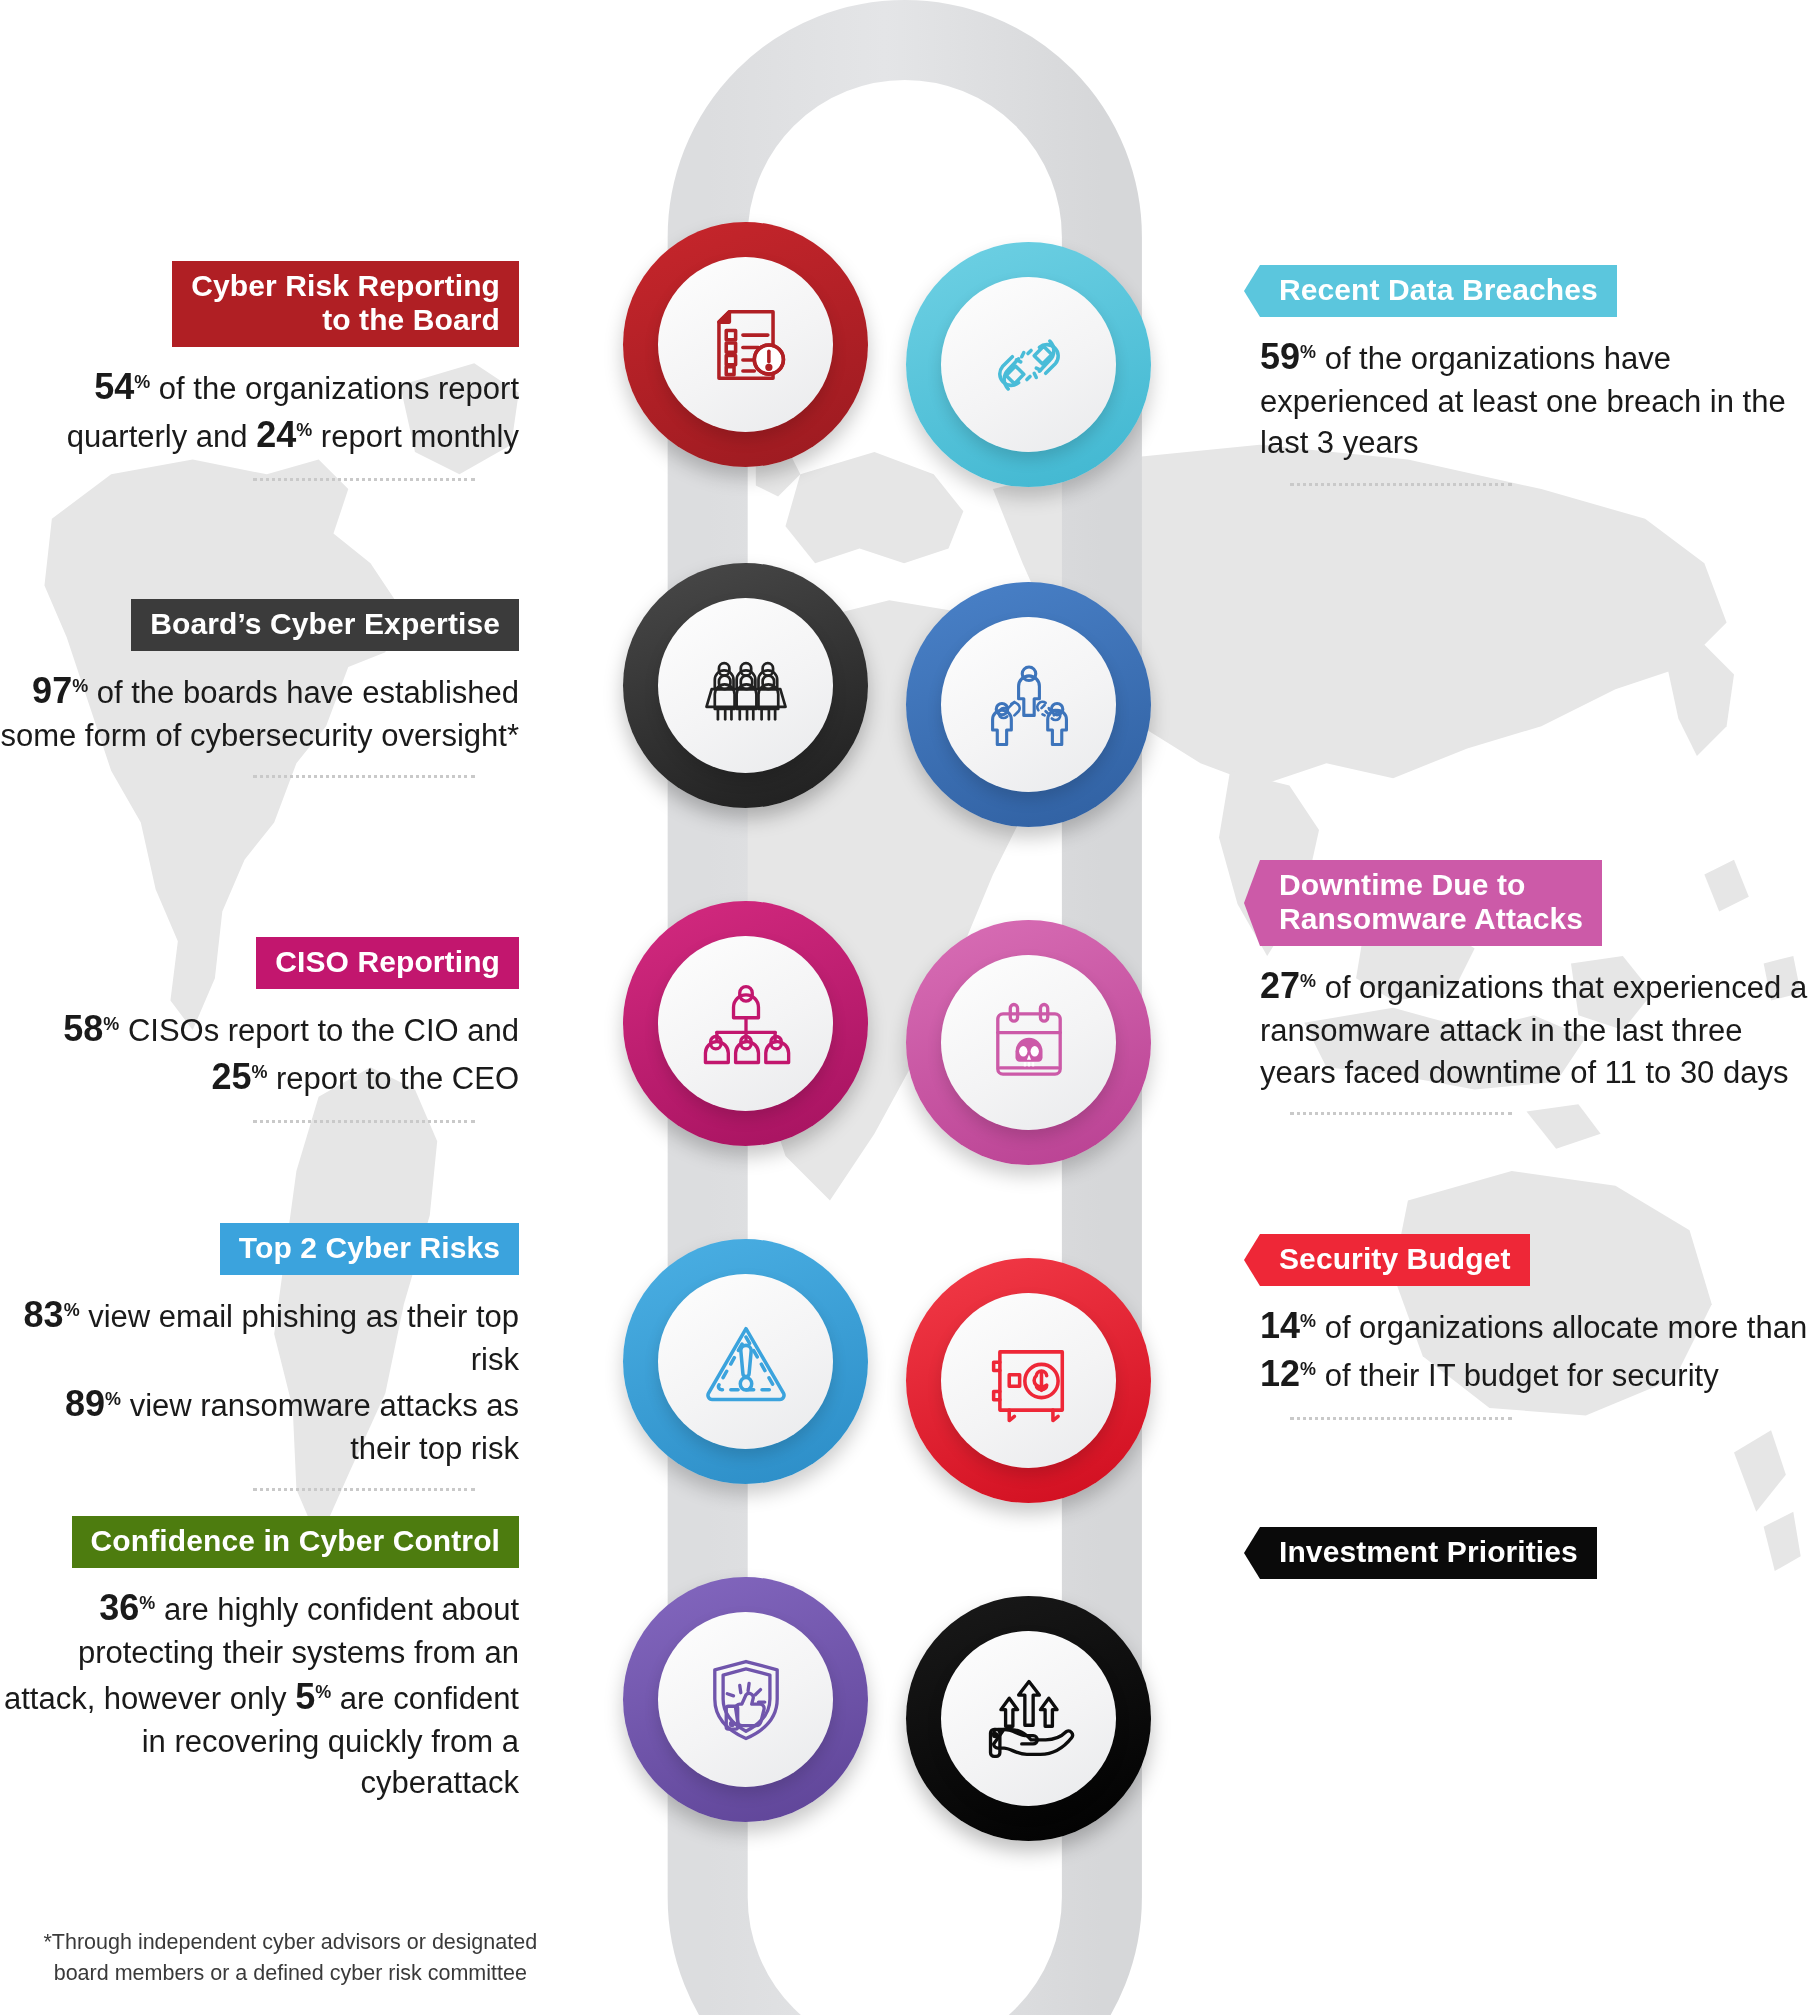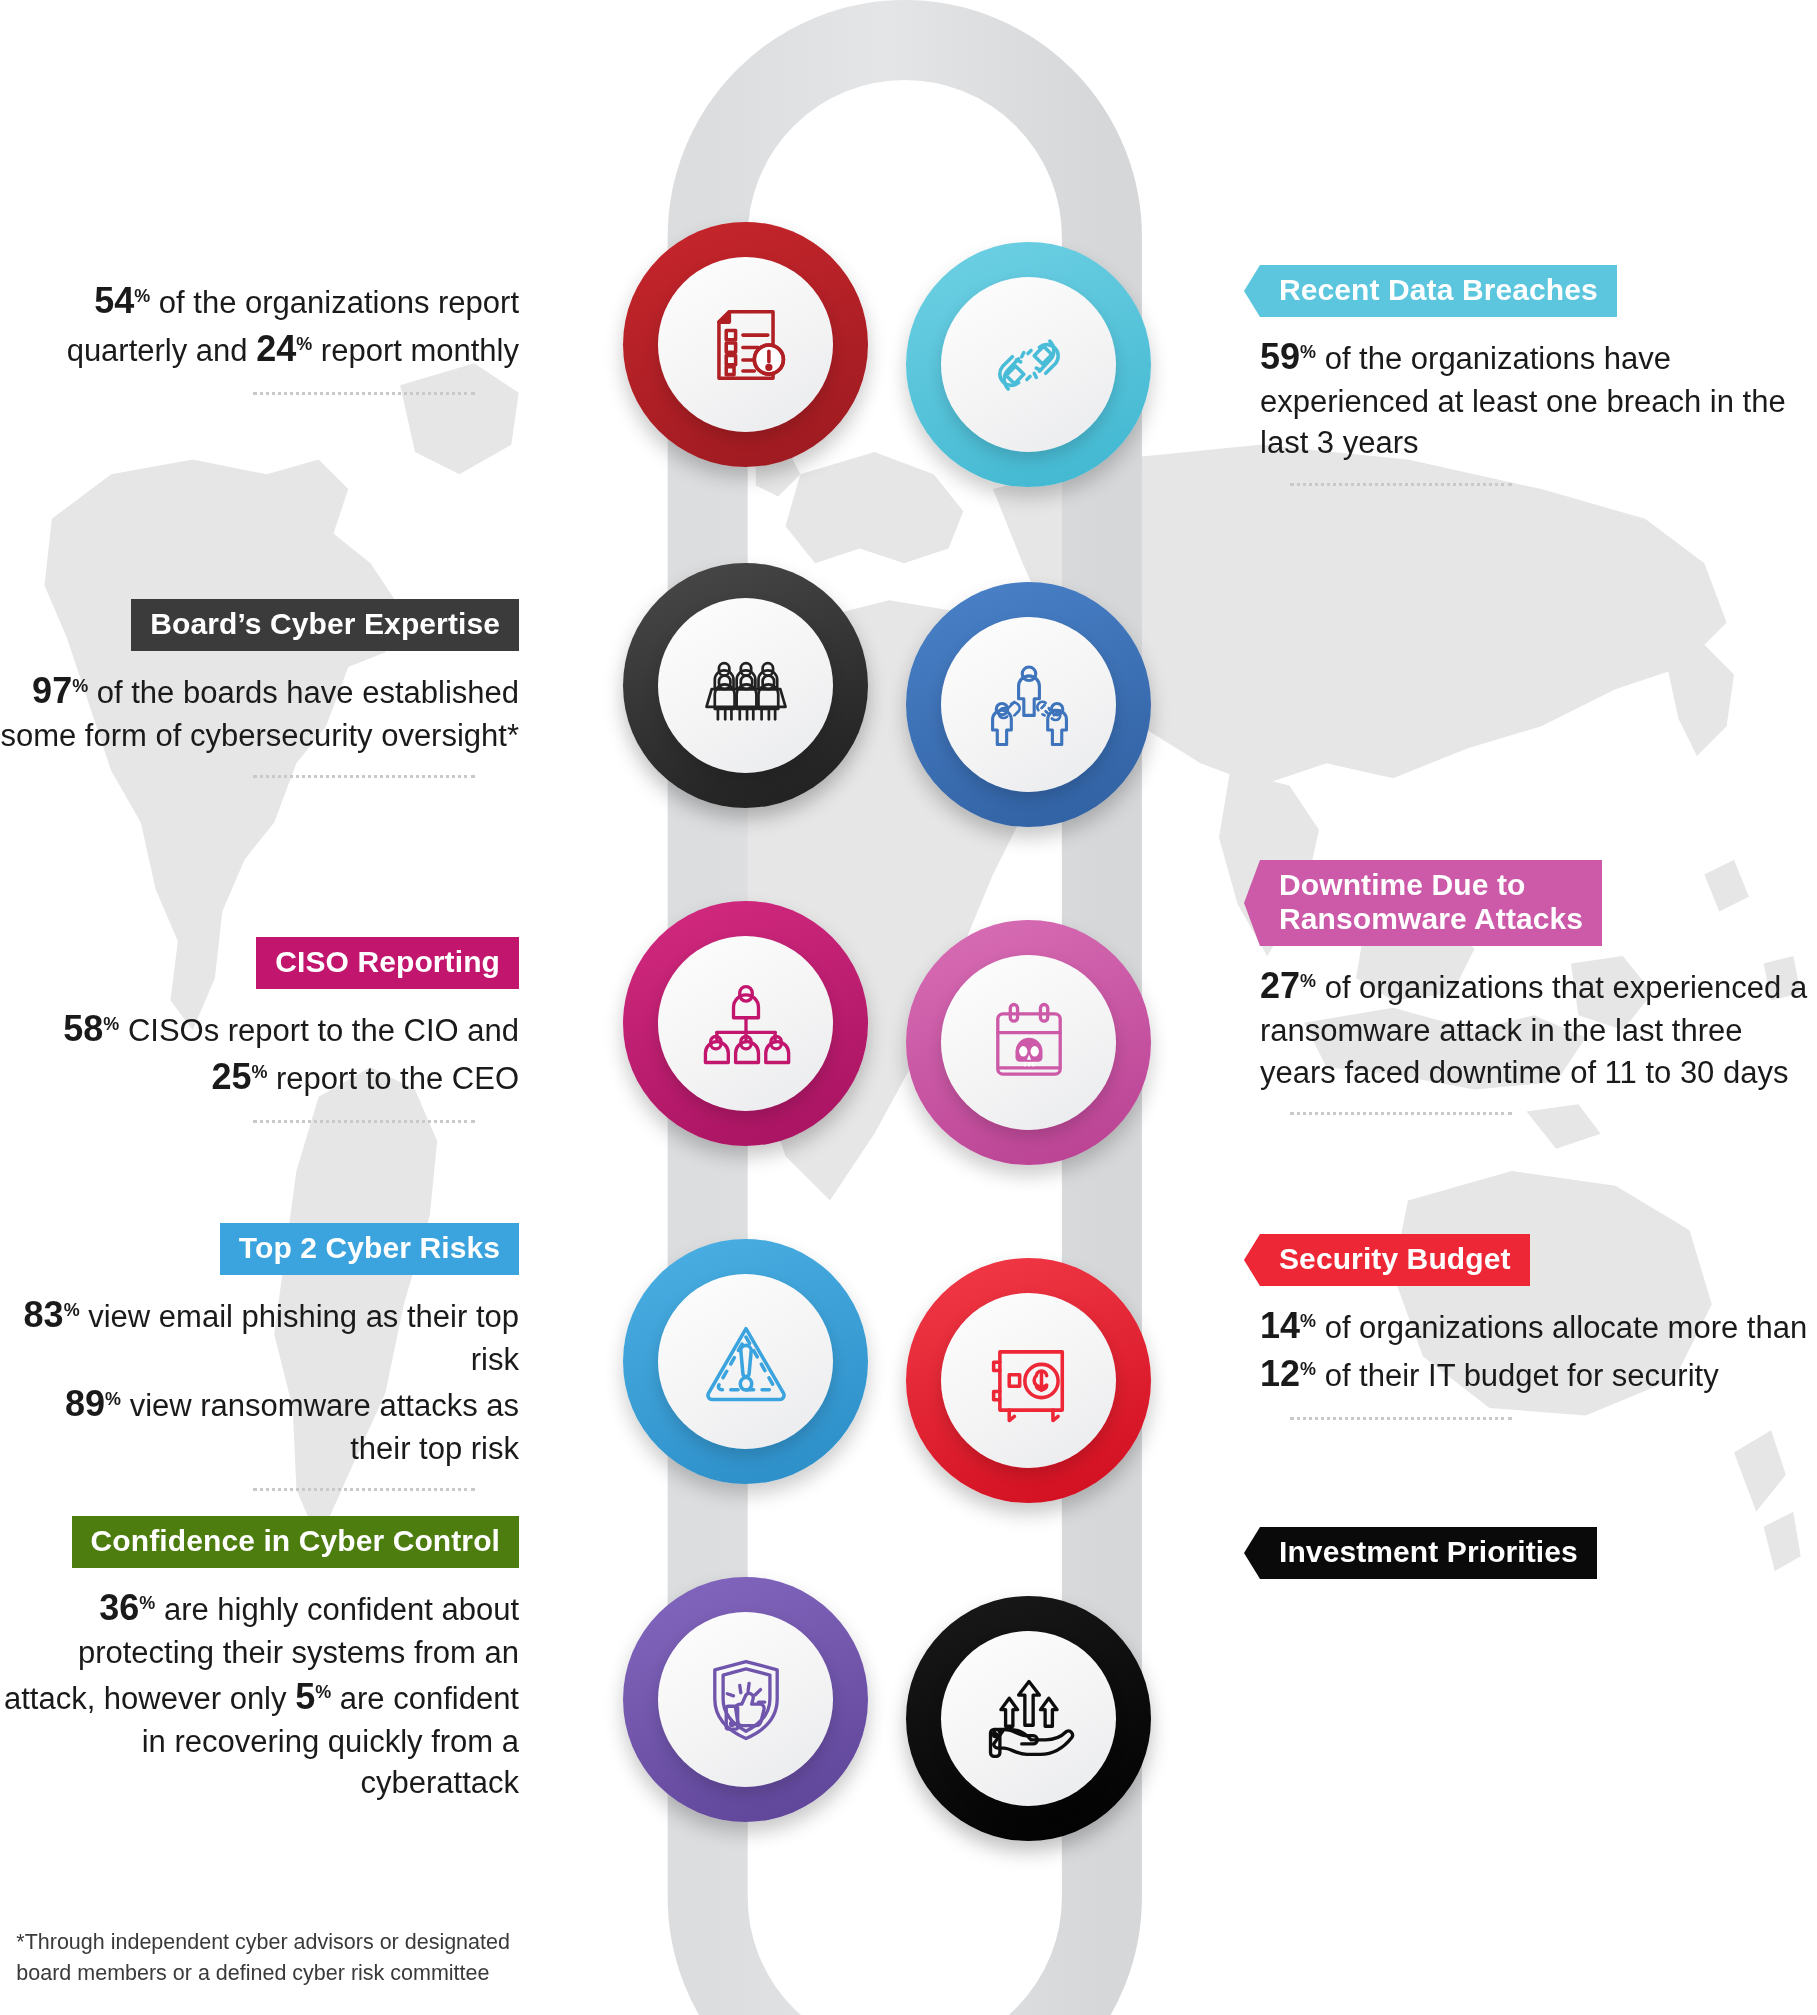--- a/index.html
+++ b/index.html
@@ -90,21 +90,21 @@
   .dotline {
     margin-top:19px; height:0;
     border-top:3px dotted #c9c9c9;
   }
   .panel.left .dotline { width:222px; margin-left:auto; margin-right:44px; }
   .panel.right .dotline{ width:222px; margin-left:30px; }
 
   .footnote{
     position:absolute; z-index:4;
     left:16.3px; top:1927px; width:548px;
-    font-size:21.5px; line-height:1.42; color:#3a3a3a;
+    font-size:21.5px; line-height:1.42; color:#3a3a3a;text-align:center;
   }
 </style>
 </head>
 <body>
 
 <div id="root">
 
   <div class="map-layer">
     <svg viewBox="0 0 2452 2719" preserveAspectRatio="none" aria-hidden="true">
       <g fill="#e6e6e6">
@@ -383,20 +383,22 @@
           <path d="M16 64 a4 4 0 0 1 4 -4 h6 c9 0 14 6 22 6 h6 a4 4 0 0 1 0 8 h-11"></path>
           <path d="M26 60 c10 0 17 0 26 10 h14 c9 0 16 -4 20 -8 a4 4 0 0 1 5 6 c-8 10 -18 16 -30 16 H48 c-10 0 -16 -6 -22 -6 h-6 a4 4 0 0 1 -4 -4 z"></path>
           <rect x="13" y="60" width="9" height="26" rx="3.5"></rect>
           <circle cx="17.5" cy="65.5" r="1.5" fill="#0d0d0d"></circle>
         </svg>
       </div>
     </div>
   </div>
 
   <div class="panel left" style="left:0px; top:261px; width:519px;">
+    <span class="tag notch-right" style="background-color: rgb(176, 31, 36); --tagcolor: #b01f24; --half: 43px;">Cyber Risk Reporting
+to the Board</span>
     <div class="body-text"><b>54</b><sup>%</sup> of the organizations report quarterly and <b>24</b><sup>%</sup> report monthly</div>
     <div class="dotline"></div>
   </div>
 
   <div class="panel left" style="left:0px; top:599px; width:519px;">
     <span class="tag notch-right" style="background-color: rgb(59, 59, 59); --tagcolor: #3b3b3b; --half: 26px;">Board’s Cyber Expertise</span>
     <div class="body-text"><b>97</b><sup>%</sup> of the boards have established some form of cybersecurity oversight*</div>
     <div class="dotline"></div>
   </div>
 

